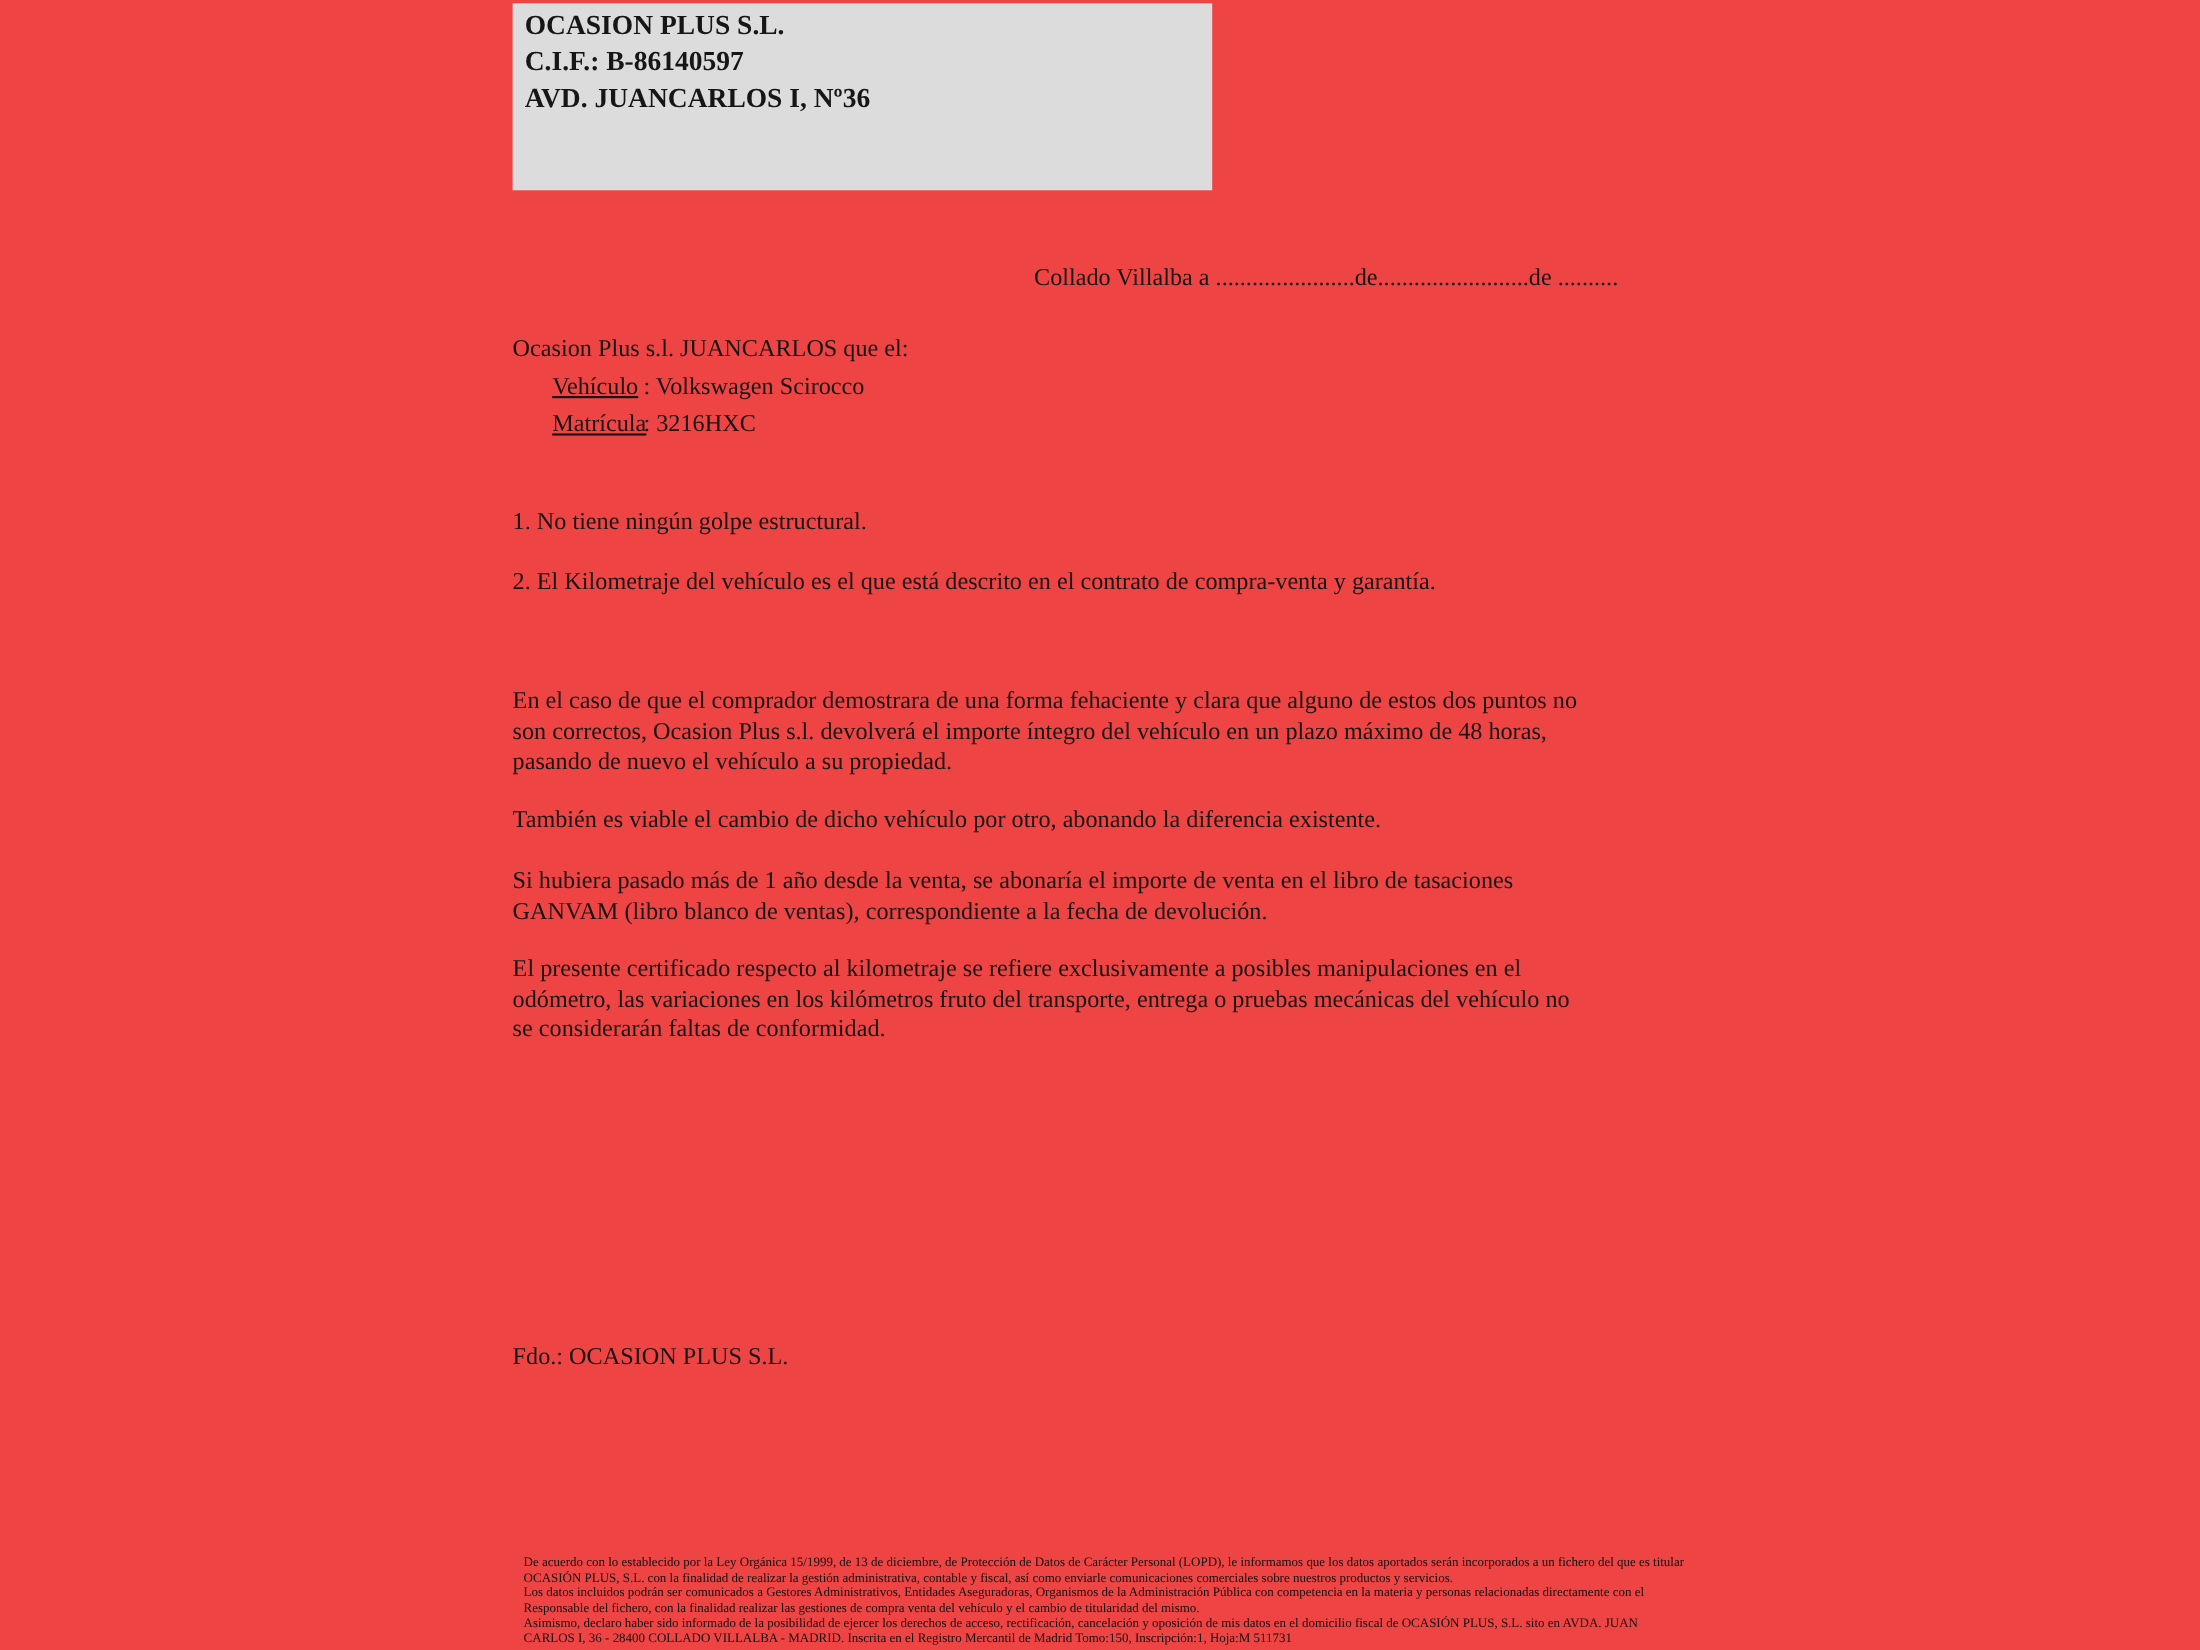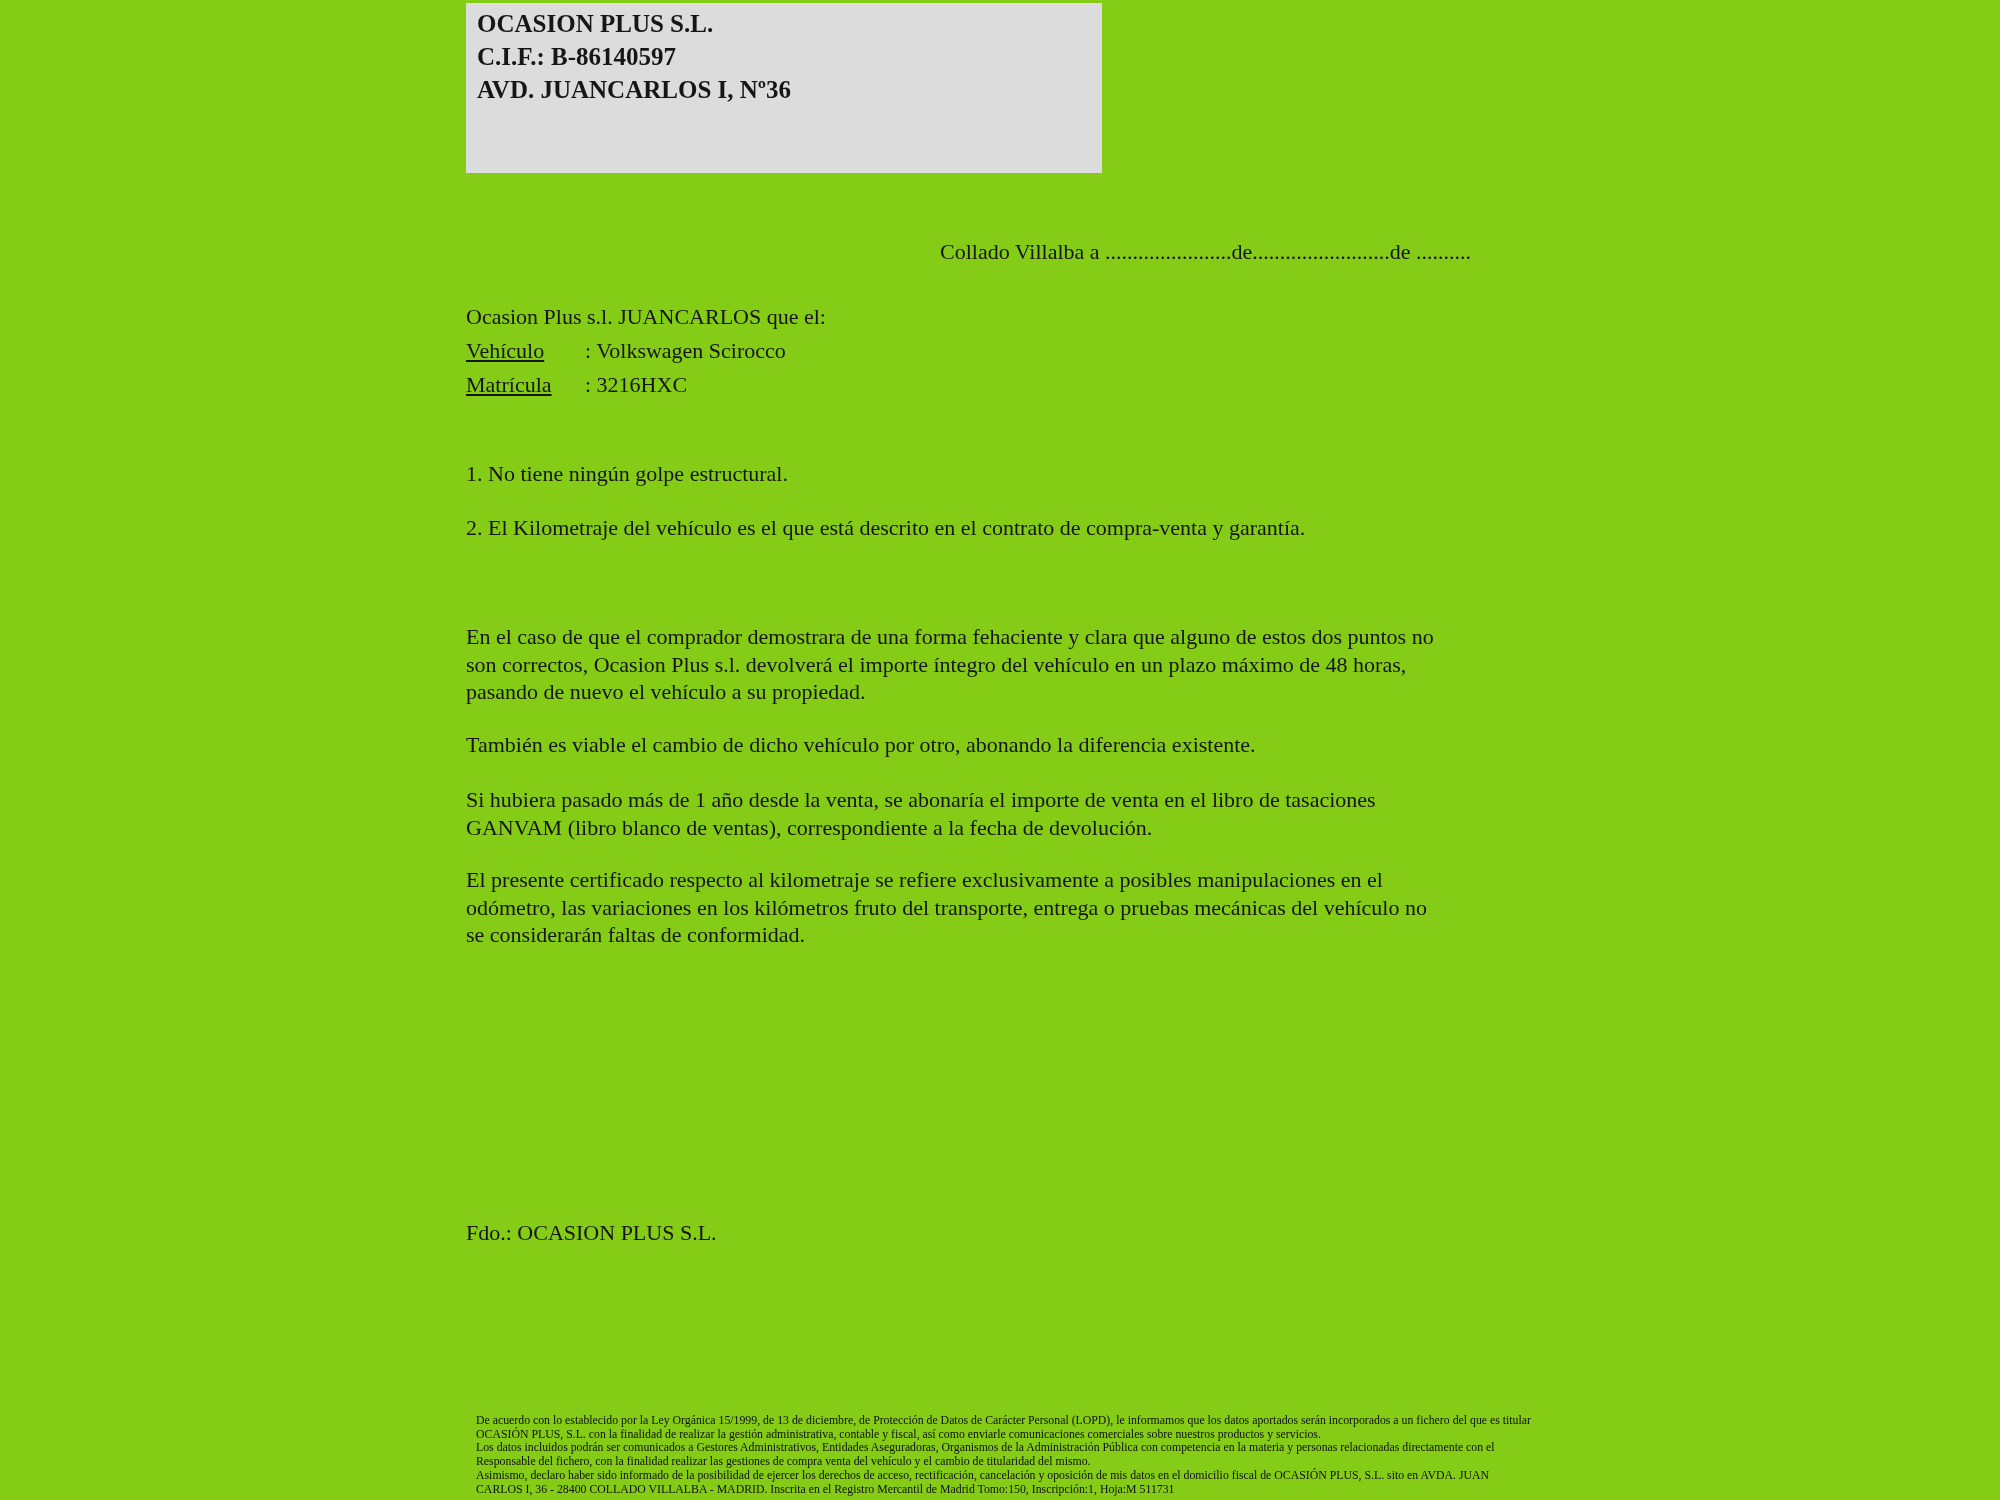--- a/index.html
+++ b/index.html
@@ -1,21 +1,21 @@
 <!DOCTYPE html>
 <html><head>
 <meta charset="utf-8">
 <style>
   * { margin: 0; padding: 0; box-sizing: border-box; }
   html, body { background: #ffffff; }
   .page {
     position: relative;
     width: 2000px;
     height: 1500px;
-    background: #84cc16;
+    background: #ef4444;
     font-family: "Liberation Serif", "DejaVu Serif", serif;
     color: #161616;
     overflow: hidden;
   }
   .header-box {
     position: absolute;
     left: 466px;
     top: 3px;
     width: 636px;
     height: 170px;
@@ -37,21 +37,21 @@
   }
   .cert-block {
     position: absolute;
     left: 466px;
     top: 300px;
     font-size: 22px;
     line-height: 34px;
     white-space: nowrap;
   }
   .field-label { display: inline-block; width: 119px; }
-  .underline { text-decoration: underline; }
+  .underline { text-decoration: underline; margin-left: 36px; }
   .point {
     position: absolute;
     left: 466px;
     font-size: 22px;
     line-height: 28px;
     white-space: nowrap;
   }
   .point-1 { top: 460px; }
   .point-2 { top: 514px; }
   .para {

